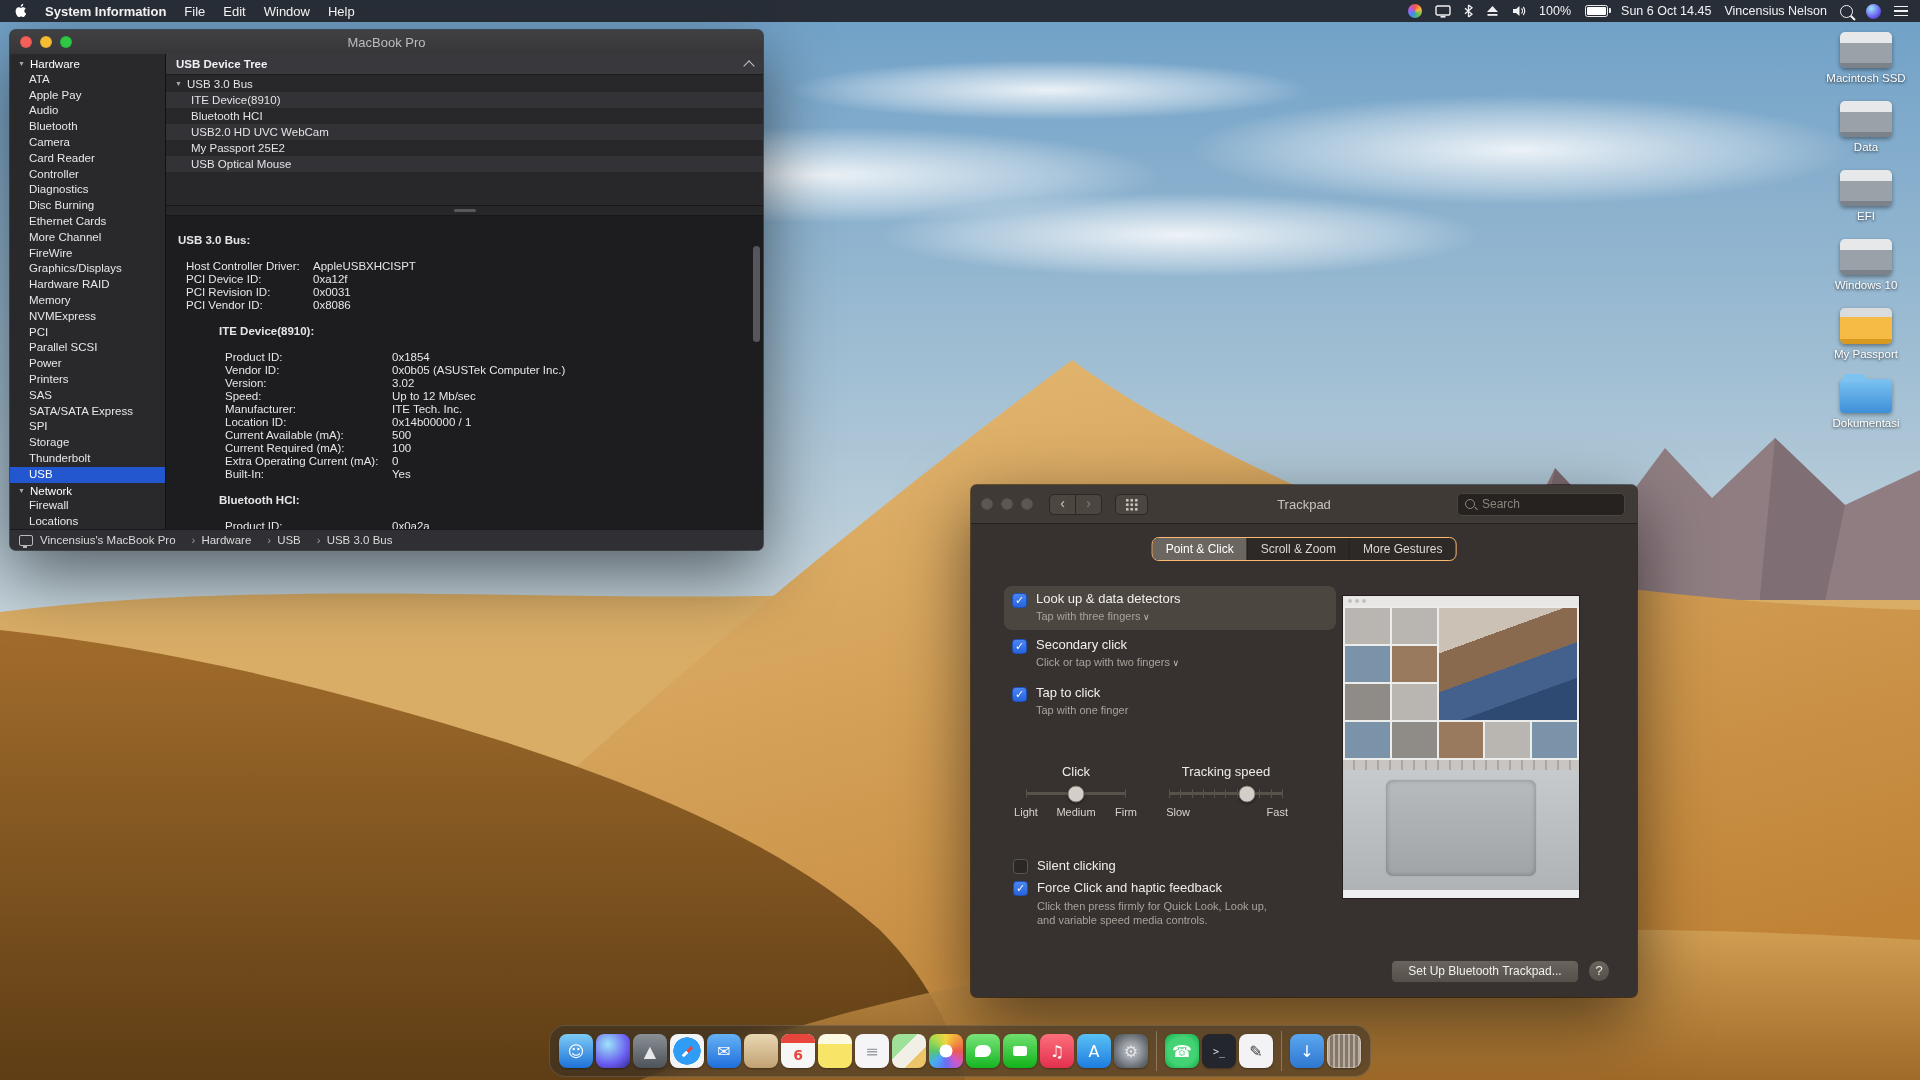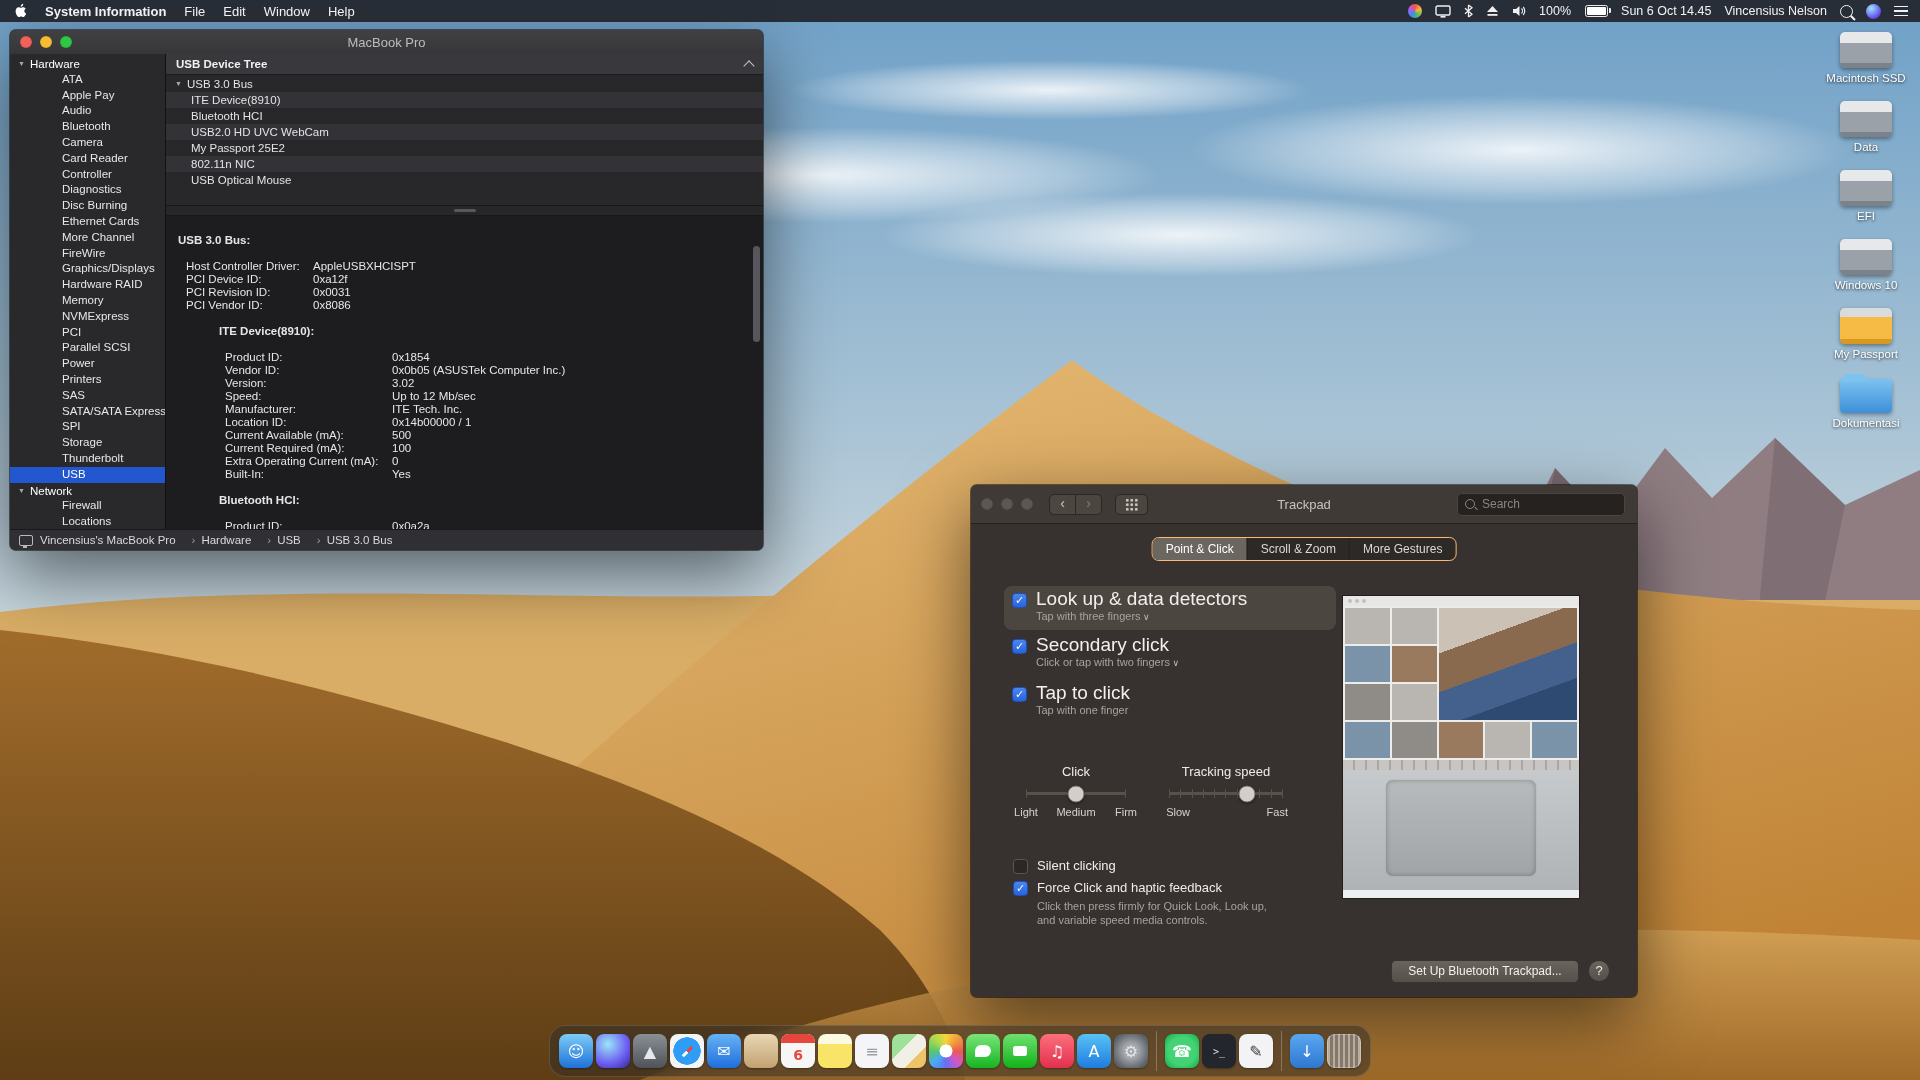--- a/index.html
+++ b/index.html
@@ -37,21 +37,21 @@
 
   
   .si-win{left:10px;top:30px;width:753px;height:520px;background:#242427;z-index:30;}
   .si-titlebar{height:24px;background:linear-gradient(#414144,#363639);border-bottom:1px solid #161618;
     display:flex;align-items:center;position:relative;}
   .si-title{position:absolute;left:0;right:0;text-align:center;color:#bcbcc0;font-size:13px;pointer-events:none;}
   .si-body{position:absolute;top:24px;bottom:20px;left:0;right:0;display:flex;}
   .si-side{width:155px;background:#29292c;border-right:1px solid #111113;padding-top:2px;overflow:hidden;flex:none;}
   .si-sec-header{height:15.8px;line-height:15.8px;font-size:11.5px;color:#fff;padding-left:8px;white-space:nowrap;}
   .tri::before{content:"▼";font-size:7px;color:#a6a6ab;margin-right:5px;vertical-align:2px;}
-  .si-row{height:15.8px;line-height:15.8px;font-size:11.5px;color:#e7e7ea;padding-left:52px;white-space:nowrap;}
+  .si-row{height:15.8px;line-height:15.8px;font-size:11.5px;color:#e7e7ea;padding-left:19px;white-space:nowrap;}
   .si-row.selected{background:#2257cf;color:#fff;}
   .si-main{flex:1;display:flex;flex-direction:column;background:#28282b;min-width:0;}
   .tree-header{height:20px;background:#39393d;border-bottom:1px solid #1b1b1e;color:#f0f0f2;
     font-size:11.5px;font-weight:700;display:flex;align-items:center;padding:0 10px;flex:none;}
   .chev-up{margin-left:auto;width:7px;height:7px;border-left:1.7px solid #c3c3c8;border-top:1.7px solid #c3c3c8;
     transform:rotate(45deg);margin-top:4px;}
   .tree{height:130px;flex:none;font-size:11.5px;color:#e3e3e6;overflow:hidden;}
   .tree-root{height:17px;line-height:17px;padding-left:9px;}
   .tree-row{height:16px;line-height:16px;padding-left:25px;}
   .tree-rows > div:nth-of-type(odd){background:#333337;}
@@ -104,21 +104,21 @@
   .optlist > div:nth-of-type(2){top:108px;}
   .optlist > div:nth-of-type(3){top:156px;}
   .opt{position:absolute;left:33px;width:332px;height:44px;border-radius:8px;display:flex;gap:9px;
     padding:5px 8px;box-sizing:border-box;}
   .opt.highlighted{background:#4c4640;}
   .cb{width:15px;height:15px;border-radius:3.5px;background:#2b2724;border:1px solid #5c564e;
     box-sizing:border-box;flex:none;margin-top:2px;}
   .cb.checked{background:linear-gradient(#4a86f0,#2764dc);border-color:#1d50b8;}
   .cb.checked::after{content:"✓";display:block;color:#fff;font-size:11px;line-height:13px;text-align:center;}
   .opt-text{display:flex;flex-direction:column;}
-  .opt-label{font-size:19px;color:#f2efec;line-height:16px;}
+  .opt-label{font-size:13px;color:#f2efec;line-height:16px;}
   .opt-sub{font-size:11px;color:#a9a39c;line-height:14px;margin-top:2px;}
   .opt.has-dd .opt-sub::after{content:" ∨";font-size:9px;color:#c6c1bb;}
   .slider{position:absolute;top:240px;}
   .slider-click{left:55px;width:100px;}
   .slider-track{left:198px;width:114px;}
   .sl-title{text-align:center;font-size:13px;color:#edebe8;height:16px;margin-bottom:6px;white-space:nowrap;}
   .sl-wrap{position:relative;height:15px;}
   .sl-line{position:absolute;left:0;right:0;top:6px;height:3px;background:#58524b;border-radius:2px;}
   .sl-ticks3{position:absolute;left:0;top:3px;width:1px;height:9px;background:#58524b;
     box-shadow:49.5px 0 0 #58524b,99px 0 0 #58524b;}
@@ -388,21 +388,20 @@
       <div class="tree">
         <div class="tree-root">
           <span class="tri"></span><span>USB 3.0 Bus</span>
         </div>
         <div class="tree-rows">
 
         <div class="tree-row">ITE Device(8910)</div>
             <div class="tree-row">Bluetooth HCI</div>
             <div class="tree-row">USB2.0 HD UVC WebCam</div>
             <div class="tree-row">My Passport 25E2</div>
-            <div class="tree-row">802.11n NIC</div>
             <div class="tree-row">USB Optical Mouse</div>
           </div>
       </div>
       <div class="splitter">
           <div class="grip"></div>
         </div>
       <div class="si-details">
         <div class="d-title">USB 3.0 Bus:</div>
         <div class="bus">
 

